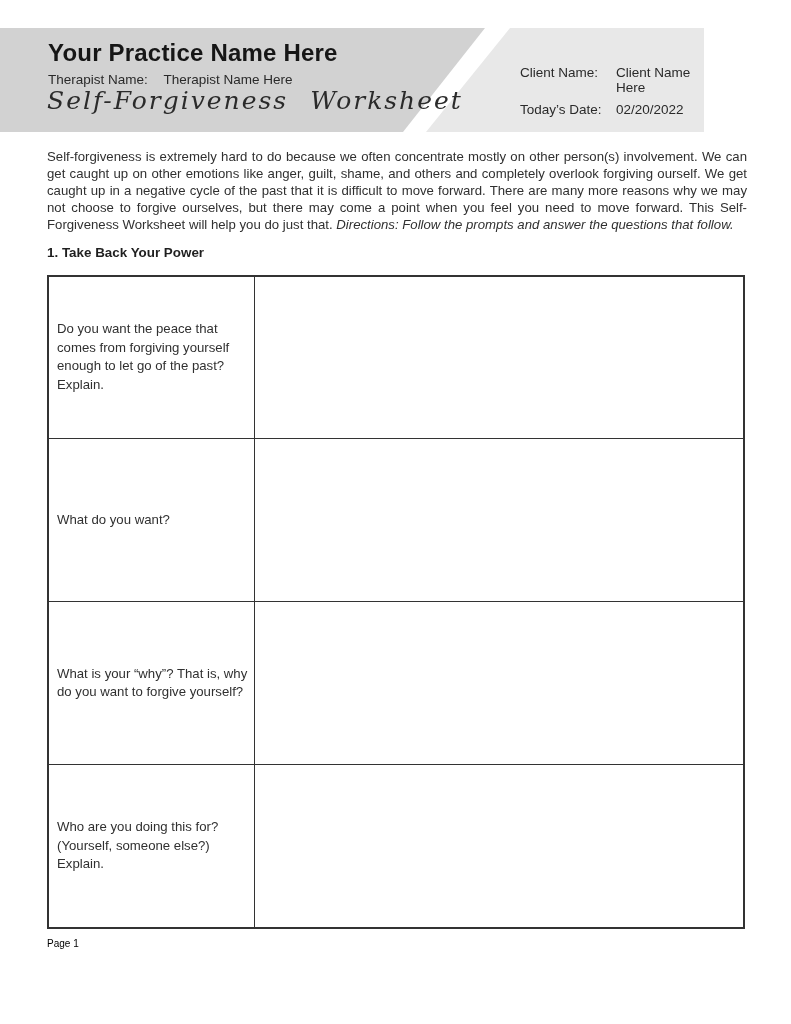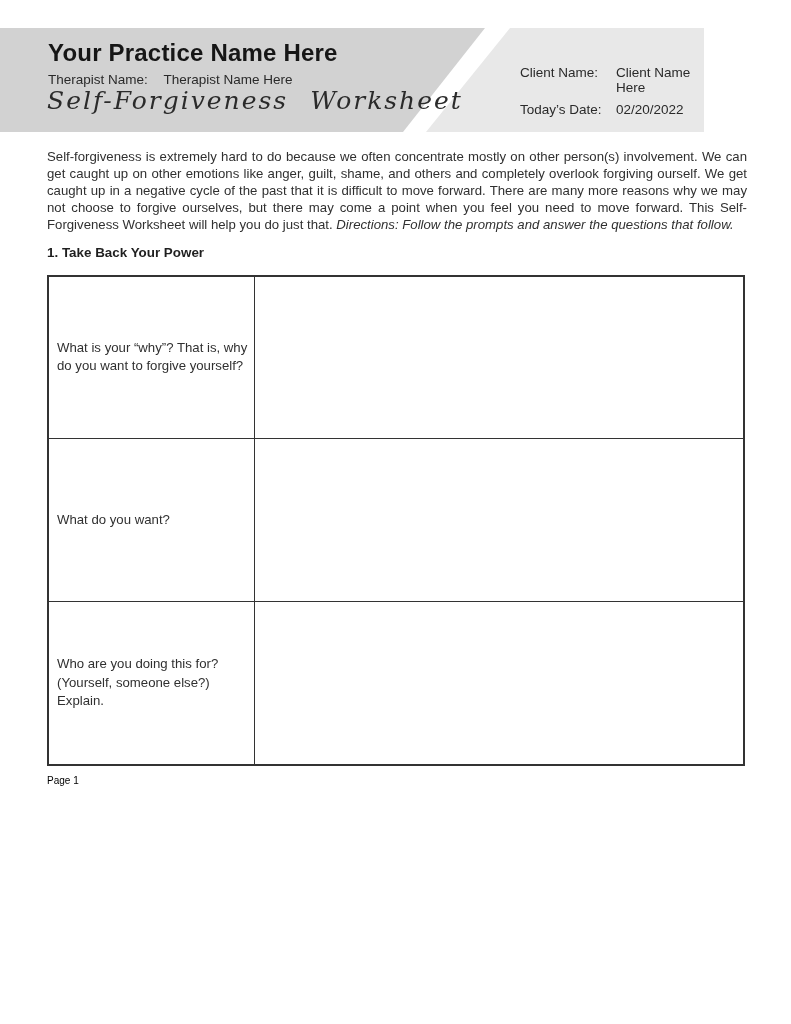--- a/index.html
+++ b/index.html
@@ -168,28 +168,37 @@
 
     <p class="intro"><span>Self-forgiveness is extremely hard to do because we often concentrate mostly on other person(s) involvement. We can get caught up on other emotions like anger, guilt, shame, and others and completely overlook forgiving ourself. We get caught up in a negative cycle of the past that it is difficult to move forward. There are many more reasons why we may not choose to forgive ourselves, but there may come a point when you feel you need to move forward. This Self-Forgiveness Worksheet will help you do just that. </span><em>Directions: Follow the prompts and answer the questions that follow.</em></p>
 
     <h2 class="section-heading">1. Take Back Your Power</h2>
 
 
     <table class="qtable">
       <tbody>
         <tr>
           <td class="q-cell">
+            <div class="q-text">Do you want the peace that
+comes from forgiving yourself
+enough to let go of the past?
+Explain.</div>
+          </td>
+          <td class="a-cell"></td>
+        </tr>
+        <tr>
+          <td class="q-cell">
+            <div class="q-text">What do you want?</div>
+          </td>
+          <td class="a-cell"></td>
+        </tr>
+        <tr>
+          <td class="q-cell">
             <div class="q-text">What is your “why”? That is, why
 do you want to forgive yourself?</div>
-          </td>
-          <td class="a-cell"></td>
-        </tr>
-        <tr>
-          <td class="q-cell">
-            <div class="q-text">What do you want?</div>
           </td>
           <td class="a-cell"></td>
         </tr>
         <tr>
           <td class="q-cell">
             <div class="q-text">Who are you doing this for?
 (Yourself, someone else?)
 Explain.</div>
           </td>
           <td class="a-cell"></td>

